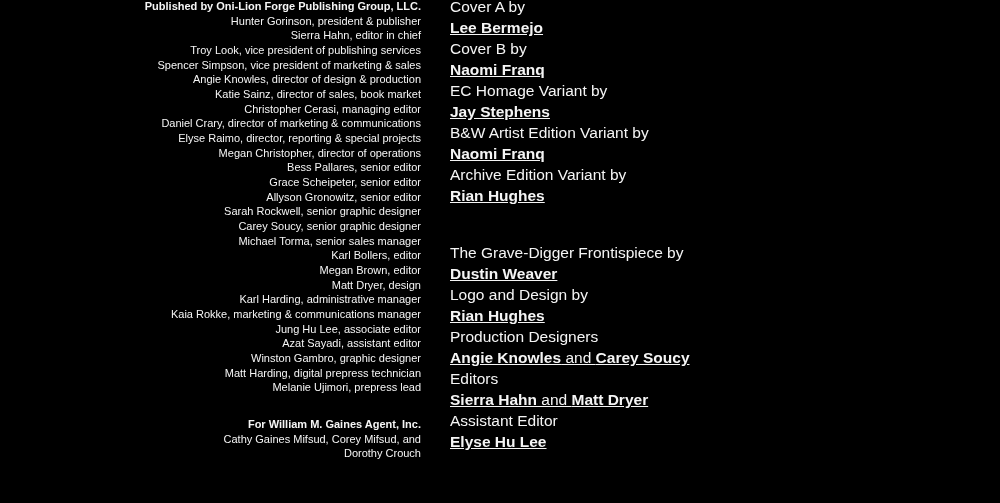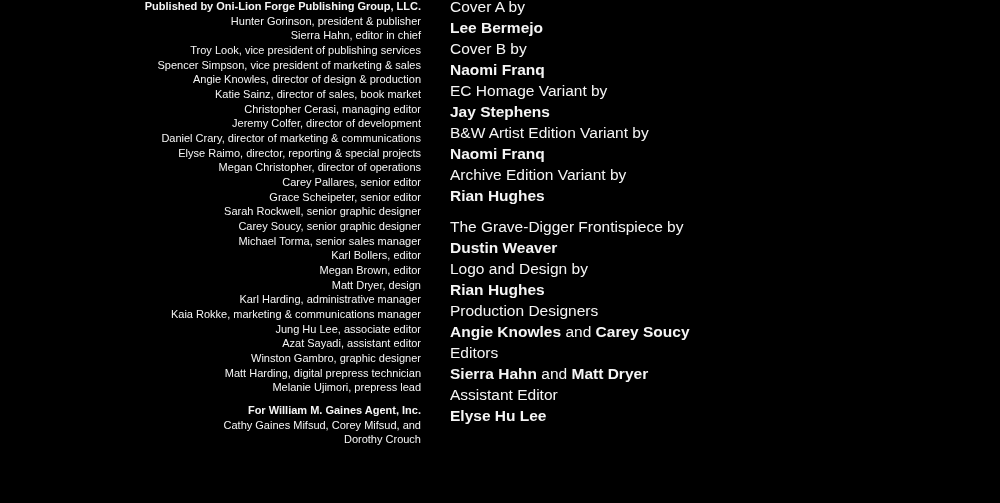--- a/index.html
+++ b/index.html
@@ -24,58 +24,58 @@
     left: 0;
     width: 421px;
     text-align: right;
     font-size: 11px;
     line-height: 14.67px;
     white-space: nowrap;
   }
   .l-line { white-space: nowrap; }
   .bold { font-weight: bold; }
   .emeritus { margin-top: 14.67px; }
-  .gaines-header { margin-top: 8px; }
+  .gaines-header { margin-top: 22px; }
   
   .right-col {
     position: absolute;
     top: -4px;
     left: 450px;
     width: 540px;
     text-align: left;
     font-size: 15.5px;
     line-height: 21px;
     white-space: nowrap;
   }
   .r-role { font-weight: normal; }
-  .r-name { font-weight: bold; }
+  .r-name { font-weight: bold; text-decoration: underline; }
   .r-name b { font-weight: bold; }
-  #book-credits { margin-top: 10px; }
+  #book-credits { margin-top: 36px; }
 </style>
 </head>
 <body>
 
 <div class="page">
 
   <div class="left-col">
     <div class="l-line bold">Published by Oni-Lion Forge Publishing Group, LLC.</div>
     <div id="staff-list">
         <div class="l-line">Hunter Gorinson, president &amp; publisher</div>
         <div class="l-line">Sierra Hahn, editor in chief</div>
         <div class="l-line">Troy Look, vice president of publishing services</div>
         <div class="l-line">Spencer Simpson, vice president of marketing &amp; sales</div>
         <div class="l-line">Angie Knowles, director of design &amp; production</div>
         <div class="l-line">Katie Sainz, director of sales, book market</div>
         <div class="l-line">Christopher Cerasi, managing editor</div>
-        <div class="l-line">Jeremy Colfer, director of development</div>
         <div class="l-line">Daniel Crary, director of marketing &amp; communications</div>
         <div class="l-line">Elyse Raimo, director, reporting &amp; special projects</div>
         <div class="l-line">Megan Christopher, director of operations</div>
-        <div class="l-line">Carey Pallares, senior editor</div>
+        <div class="l-line">Bess Pallares, senior editor</div>
         <div class="l-line">Grace Scheipeter, senior editor</div>
+        <div class="l-line">Allyson Gronowitz, senior editor</div>
         <div class="l-line">Sarah Rockwell, senior graphic designer</div>
         <div class="l-line">Carey Soucy, senior graphic designer</div>
         <div class="l-line">Michael Torma, senior sales manager</div>
         <div class="l-line">Karl Bollers, editor</div>
         <div class="l-line">Megan Brown, editor</div>
         <div class="l-line">Matt Dryer, design</div>
         <div class="l-line">Karl Harding, administrative manager</div>
         <div class="l-line">Kaia Rokke, marketing &amp; communications manager</div>
         <div class="l-line">Jung Hu Lee, associate editor</div>
         <div class="l-line">Azat Sayadi, assistant editor</div>

